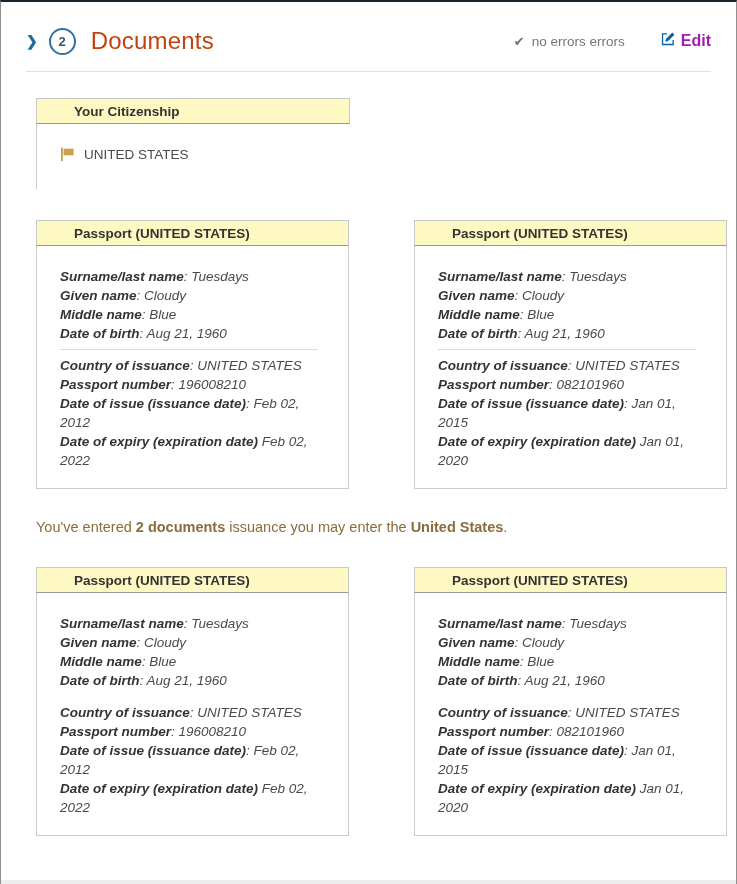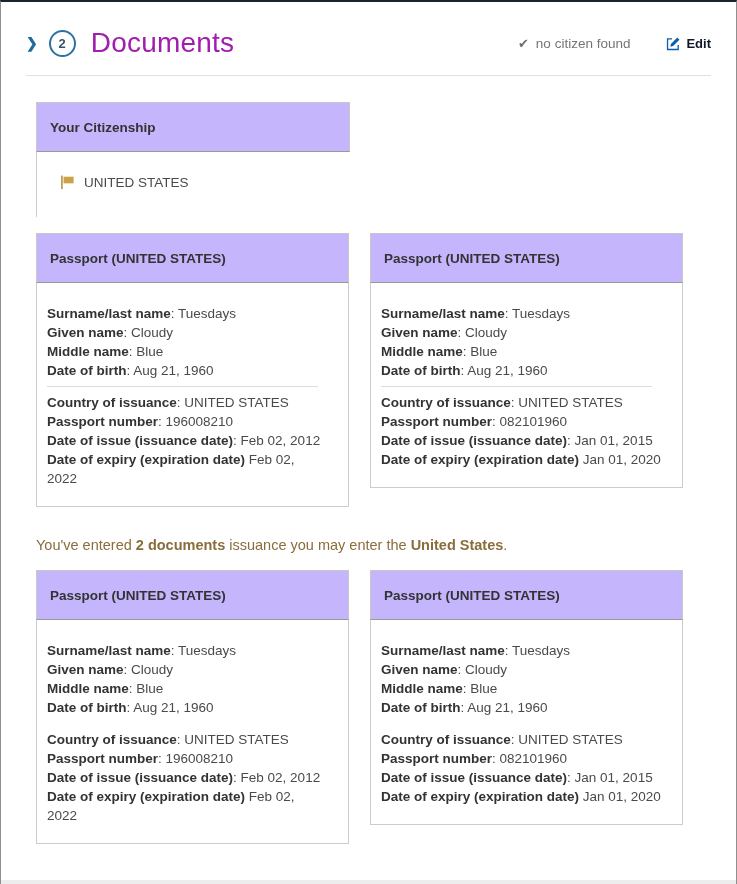--- a/index.html
+++ b/index.html
@@ -22,69 +22,69 @@
   }
 
   
   .section-header { display: flex; align-items: center; padding: 25px 25px 0 25px; }
   .chevron { font-size: 14px; font-weight: bold; color: #1d6a9c; margin-right: 11px; line-height: 1; }
   .step-badge {
     width: 27px; height: 27px; border: 2px solid #2d72a0; border-radius: 50%;
     display: flex; align-items: center; justify-content: center;
     font-size: 13px; font-weight: bold; color: #3c5164;
   }
-  .page-title { margin-left: 15px; font-size: 28px; color: #a21caf; letter-spacing: .2px; }
+  .page-title { margin-left: 15px; font-size: 24px; color: #c2410c; letter-spacing: .2px; }
   .header-right { margin-left: auto; display: flex; align-items: center; }
   .status { display: flex; align-items: center; color: #757575; font-size: 13.5px; }
   .check-icon { color: #6e6e6e; font-size: 13px; margin-right: 7px; line-height: 1; }
-  .edit-button { display: flex; align-items: flex-end; margin-left: 36px; color: #0f172a; font-weight: bold; font-size: 13px; cursor: pointer; }
+  .edit-button { display: flex; align-items: flex-start; margin-left: 36px; color: #a21caf; font-weight: bold; font-size: 16px; cursor: pointer; }
   .edit-icon { display: inline-flex; margin-right: 6px; }
   .edit-icon svg { width: 14px; height: 14px; }
   .header-rule { border: none; border-top: 1px solid #e0e0e0; margin: 16px 25px 0 25px; }
 
   
   .box-header {
-    background: #c4b5fd; border: 1px solid #c8c8c8; border-bottom: 1px solid #999999;
-    height: 50px; display: flex; align-items: center; padding-left: 13px;
+    background: #fef9c3; border: 1px solid #c8c8c8; border-bottom: 1px solid #999999;
+    height: 26px; display: flex; align-items: center; padding-left: 37px;
     font-weight: bold; font-size: 13.5px; color: #333333;
   }
 
   
   .citizenship { margin: 26px 0 0 35px; width: 314px; }
   .citizenship-body { border-left: 1px solid #cccccc; padding: 23px 0 27px 23px; display: flex; align-items: center; }
   .flag-icon { display: inline-flex; margin-right: 9px; }
   .flag-icon svg { width: 15px; height: 15px; }
   .country { font-size: 13.5px; color: #4a4a4a; }
 
   
   .message { margin: 22px 45px 0 35px; font-size: 14.5px; color: #8a6d3b; line-height: 17px; }
   .message b { font-weight: 700; }
 
   
-  .cards { display: grid; grid-template-columns: 313px 313px; column-gap: 21px; margin: 16px 0 0 35px; }
-  .card-body { border: 1px solid #cccccc; border-top: none; padding: 21px 20px 18px 10px; }
+  .cards { display: grid; grid-template-columns: 313px 313px; column-gap: 65px; margin: 31px 0 0 35px; }
+  .card-body { border: 1px solid #cccccc; border-top: none; padding: 21px 20px 18px 23px; font-style: italic; }
   .field-row { margin: 0; line-height: 19px; font-size: 13.5px; color: #4a4a4a; }
   .field-label { color: #333333; font-weight: 700; }
   .field-divider { border: none; border-top: 1px solid #dcdcdc; margin: 6px 10px 6px 0; }
   .field-divider.invisible { visibility: hidden; }
   .msg-entry { margin-top: 30px; }
 </style>
 </head>
 <body>
 
 <div class="page">
 
   <div class="section-header">
     <span class="chevron">❯</span>
     <span class="step-badge">2</span>
     <span class="page-title">Documents</span>
     <span class="header-right">
       <span class="status">
         <span class="check-icon">✔</span>
-        <span>no citizen found</span>
+        <span>no errors errors</span>
       </span>
       <span class="edit-button">
         <span class="edit-icon">
           <svg viewBox="0 0 16 16" aria-hidden="true">
             <path d="M12.9.6l2.5 2.5-7.3 7.3-3.1.6.6-3.1L12.9.6z" fill="#0b5ea8"></path>
             <path d="M13.2 9.2v4.3H2.5V2.8h4.3V1.3H1v13.7h13.7V9.2h-1.5z" fill="#0b5ea8"></path>
           </svg>
         </span>
         <span>Edit</span>
       </span>

